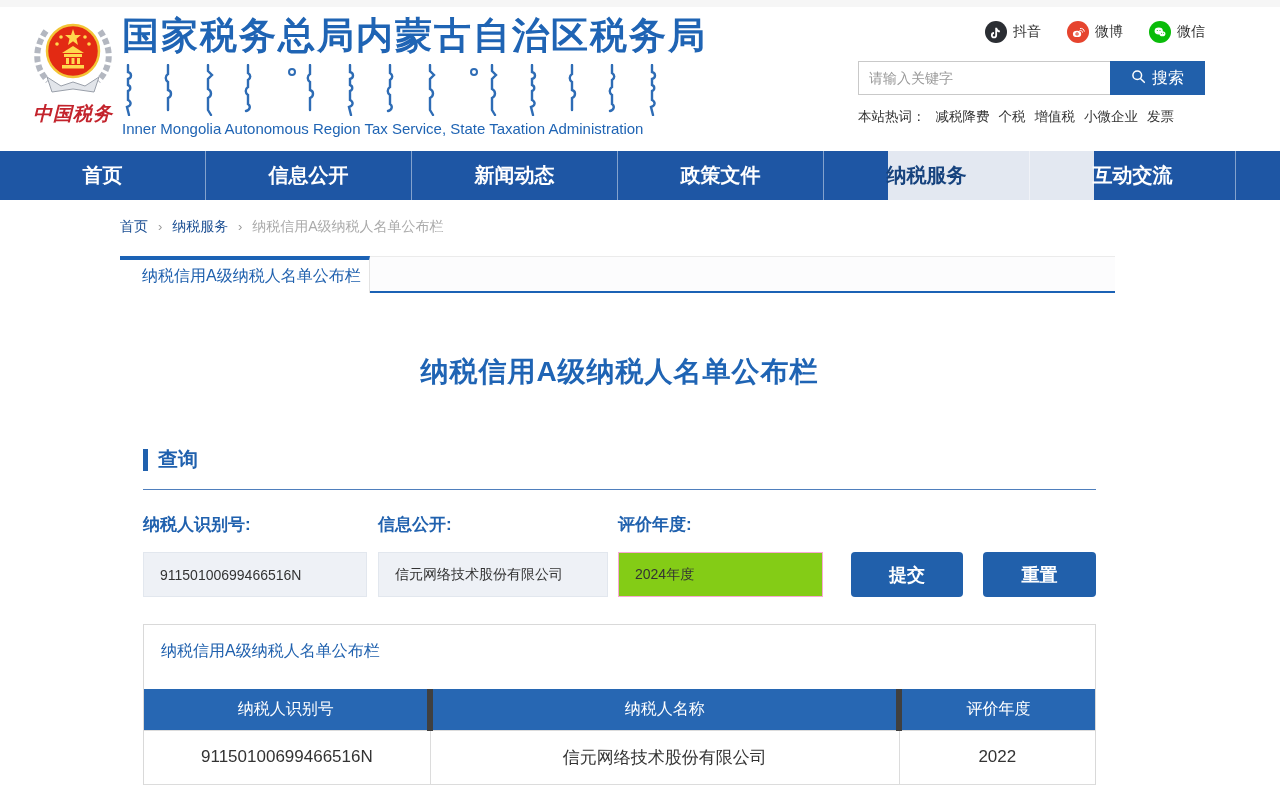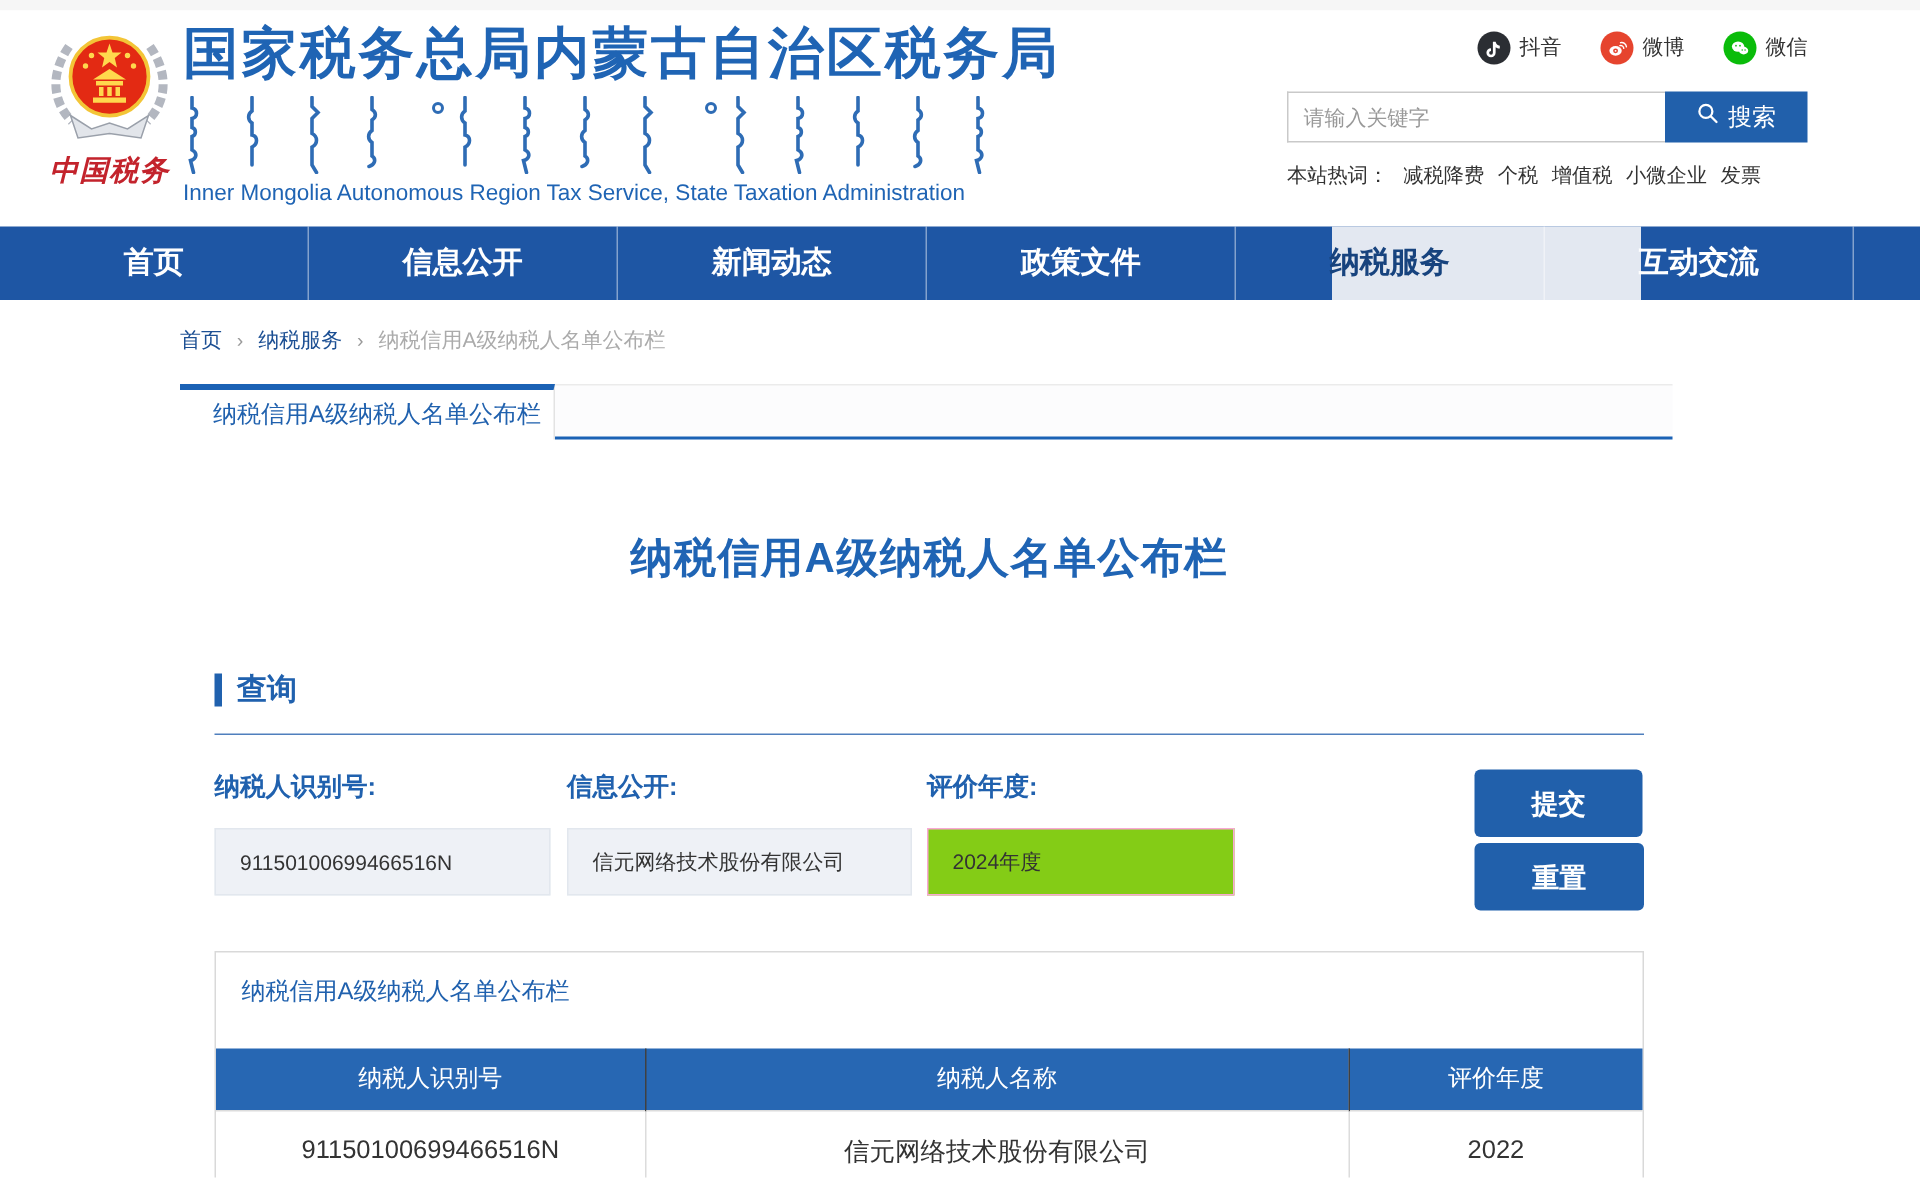--- a/index.html
+++ b/index.html
@@ -73,30 +73,30 @@
   .query-row { margin-top:23px; display:flex; align-items:flex-start; }
   .field-group { display:flex; flex-direction:column; }
   .field-label { font-size:17px; font-weight:bold; color:#2061ae; margin-bottom:16px; white-space:nowrap; }
   .field-box { height:45px; font-size:14px; color:#333; padding:0 16px;
     font-family:"Liberation Sans", sans-serif; outline:none; }
   .field-box.tinted { background:#eef1f6; border:1px solid #e2e7ee; }
   .field-box.plain  { background:#84cc16; border:1px solid #f9a8d4; }
   .fg1 .field-box { width:224px; } .fg1 { margin-right:11px; }
   .fg2 .field-box { width:230px; } .fg2 { margin-right:10px; }
   .fg3 .field-box { width:205px; }
-  .btn-group { margin-left:auto; align-self:flex-end; display:flex; gap:4px;flex-direction:column; }
+  .btn-group { margin-left:auto; align-self:flex-end; display:flex; gap:20px; }
   .btn { height:45px; background:#2160ab; color:#fff; border:none; border-radius:4px;
     font-size:18px; font-weight:bold; cursor:pointer; font-family:"Liberation Sans", sans-serif; }
   .btn.submit { width:112px; } .btn.reset { width:113px; }
 
   .results-panel { margin-top:27px; border:1px solid #d9d9d9; min-height:260px; background:#fff; }
   .panel-title { padding:16px 0 0 17px; font-size:16px; color:#2061ae; }
   .results-table { width:100%; border-collapse:collapse; margin-top:27px; table-layout:fixed; }
   .results-table th { background:#2767b3; color:#fff; font-weight:normal; font-size:16px; height:41px;
-    border-left:1px solid #404040; }
+    border-left:6px solid #404040; }
   .results-table th:first-child { border-left:none; }
   .results-table td { height:54px; text-align:center; font-size:17px; color:#333;
     border-top:1px solid #dcdcdc; border-bottom:1px solid #dcdcdc; border-left:1px solid #dcdcdc; }
   .results-table td:first-child { border-left:none; }
   .col1 { width:30.1%; } .col2 { width:49.3%; } .col3 { width:20.6%; }
 </style>
 </head>
 <body>
 
 <div class="top-strip"></div>

